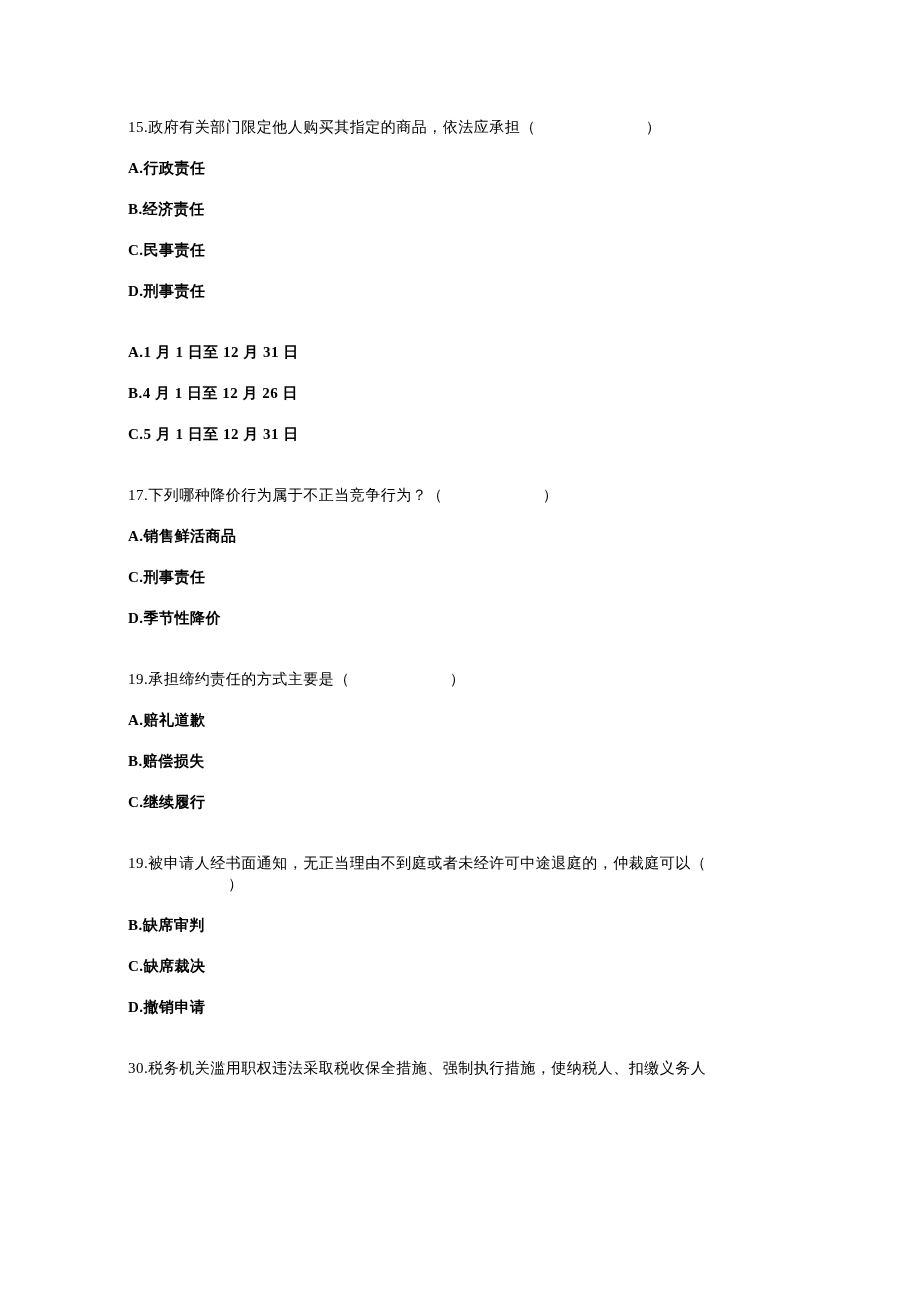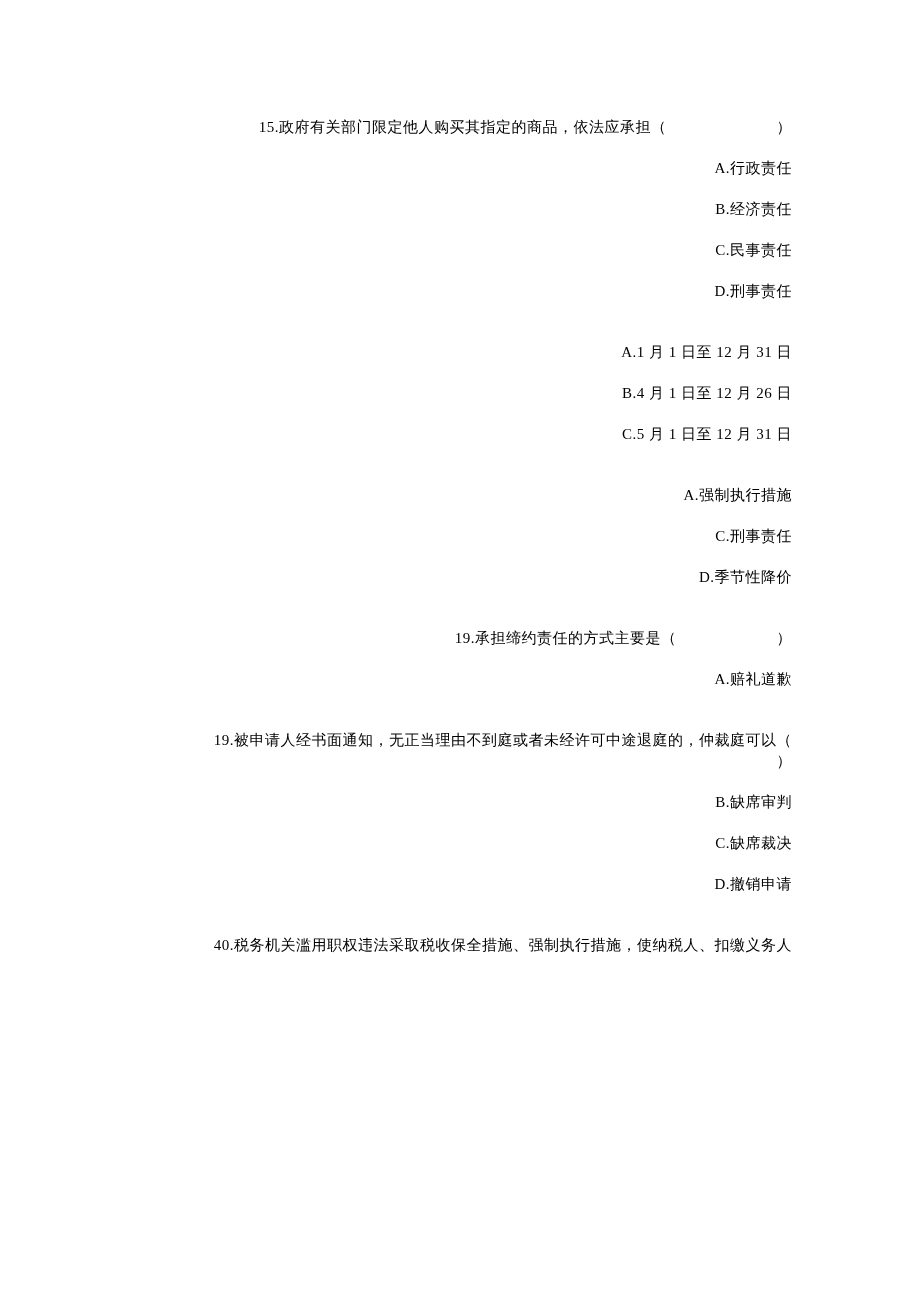--- a/index.html
+++ b/index.html
@@ -8,29 +8,29 @@
       height: 1302px;
       background: #ffffff;
       font-family: "SimSun", "宋体", serif;
       font-size: 15px;
       color: #000000;
       padding: 117px 128px 0 128px;
       line-height: 1.4;
     }
     .question-block {
       margin-bottom: 40px;
-      text-align: right;
     }
     .question-stem {
       margin-bottom: 20px;
       letter-spacing: 0.5px;
     }
     .option {
       margin-bottom: 20px;
       letter-spacing: 0.5px;
+      font-weight: bold;
     }
     .blank {
       display: inline-block;
       letter-spacing: 0;
     }
   </style>
 </head>
 <body>
 
 <div class="question-block">
@@ -43,37 +43,42 @@
   <div class="option">D.刑事责任</div>
 </div>
 
 <div class="question-block">
   <div class="option">A.1 月 1 日至 12 月 31 日</div>
   <div class="option">B.4 月 1 日至 12 月 26 日</div>
   <div class="option">C.5 月 1 日至 12 月 31 日</div>
 </div>
 
 <div class="question-block">
-  <div class="option">A.强制执行措施</div>
+  <div class="question-stem">
+    <span>17.下列哪种降价行为属于不正当竞争行为？（</span><span class="blank" style="width:100px;"></span><span>）</span>
+  </div>
+  <div class="option">A.销售鲜活商品</div>
   <div class="option">C.刑事责任</div>
   <div class="option">D.季节性降价</div>
 </div>
 
 <div class="question-block">
   <div class="question-stem">
     <span>19.承担缔约责任的方式主要是（</span><span class="blank" style="width:100px;"></span><span>）</span>
   </div>
   <div class="option">A.赔礼道歉</div>
+  <div class="option">B.赔偿损失</div>
+  <div class="option">C.继续履行</div>
 </div>
 
 <div class="question-block">
   <div class="question-stem">
     <span>19.被申请人经书面通知，无正当理由不到庭或者未经许可中途退庭的，仲裁庭可以（</span><span class="blank" style="width:100px;"></span><span>）</span>
   </div>
   <div class="option">B.缺席审判</div>
   <div class="option">C.缺席裁决</div>
   <div class="option">D.撤销申请</div>
 </div>
 
 <div class="question-block">
-  <div class="question-stem">40.税务机关滥用职权违法采取税收保全措施、强制执行措施，使纳税人、扣缴义务人</div>
+  <div class="question-stem">30.税务机关滥用职权违法采取税收保全措施、强制执行措施，使纳税人、扣缴义务人</div>
 
 </div>
 
 </body></html>

